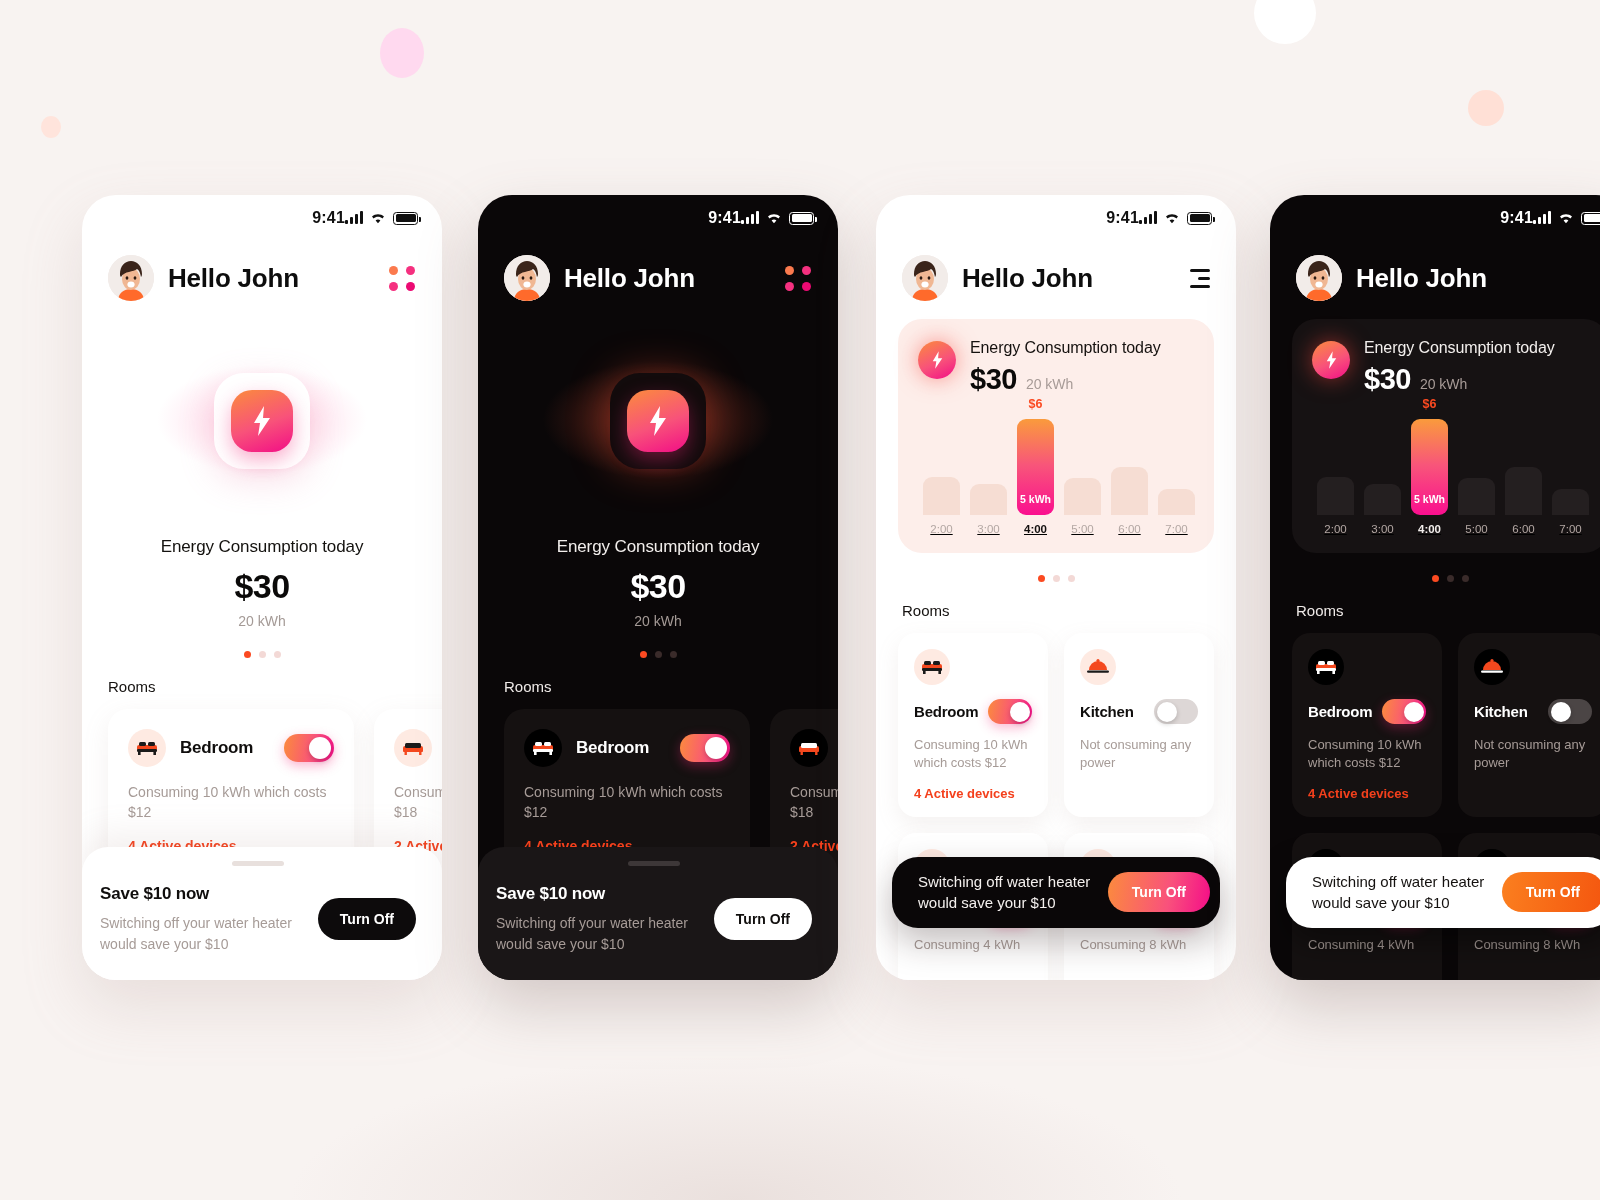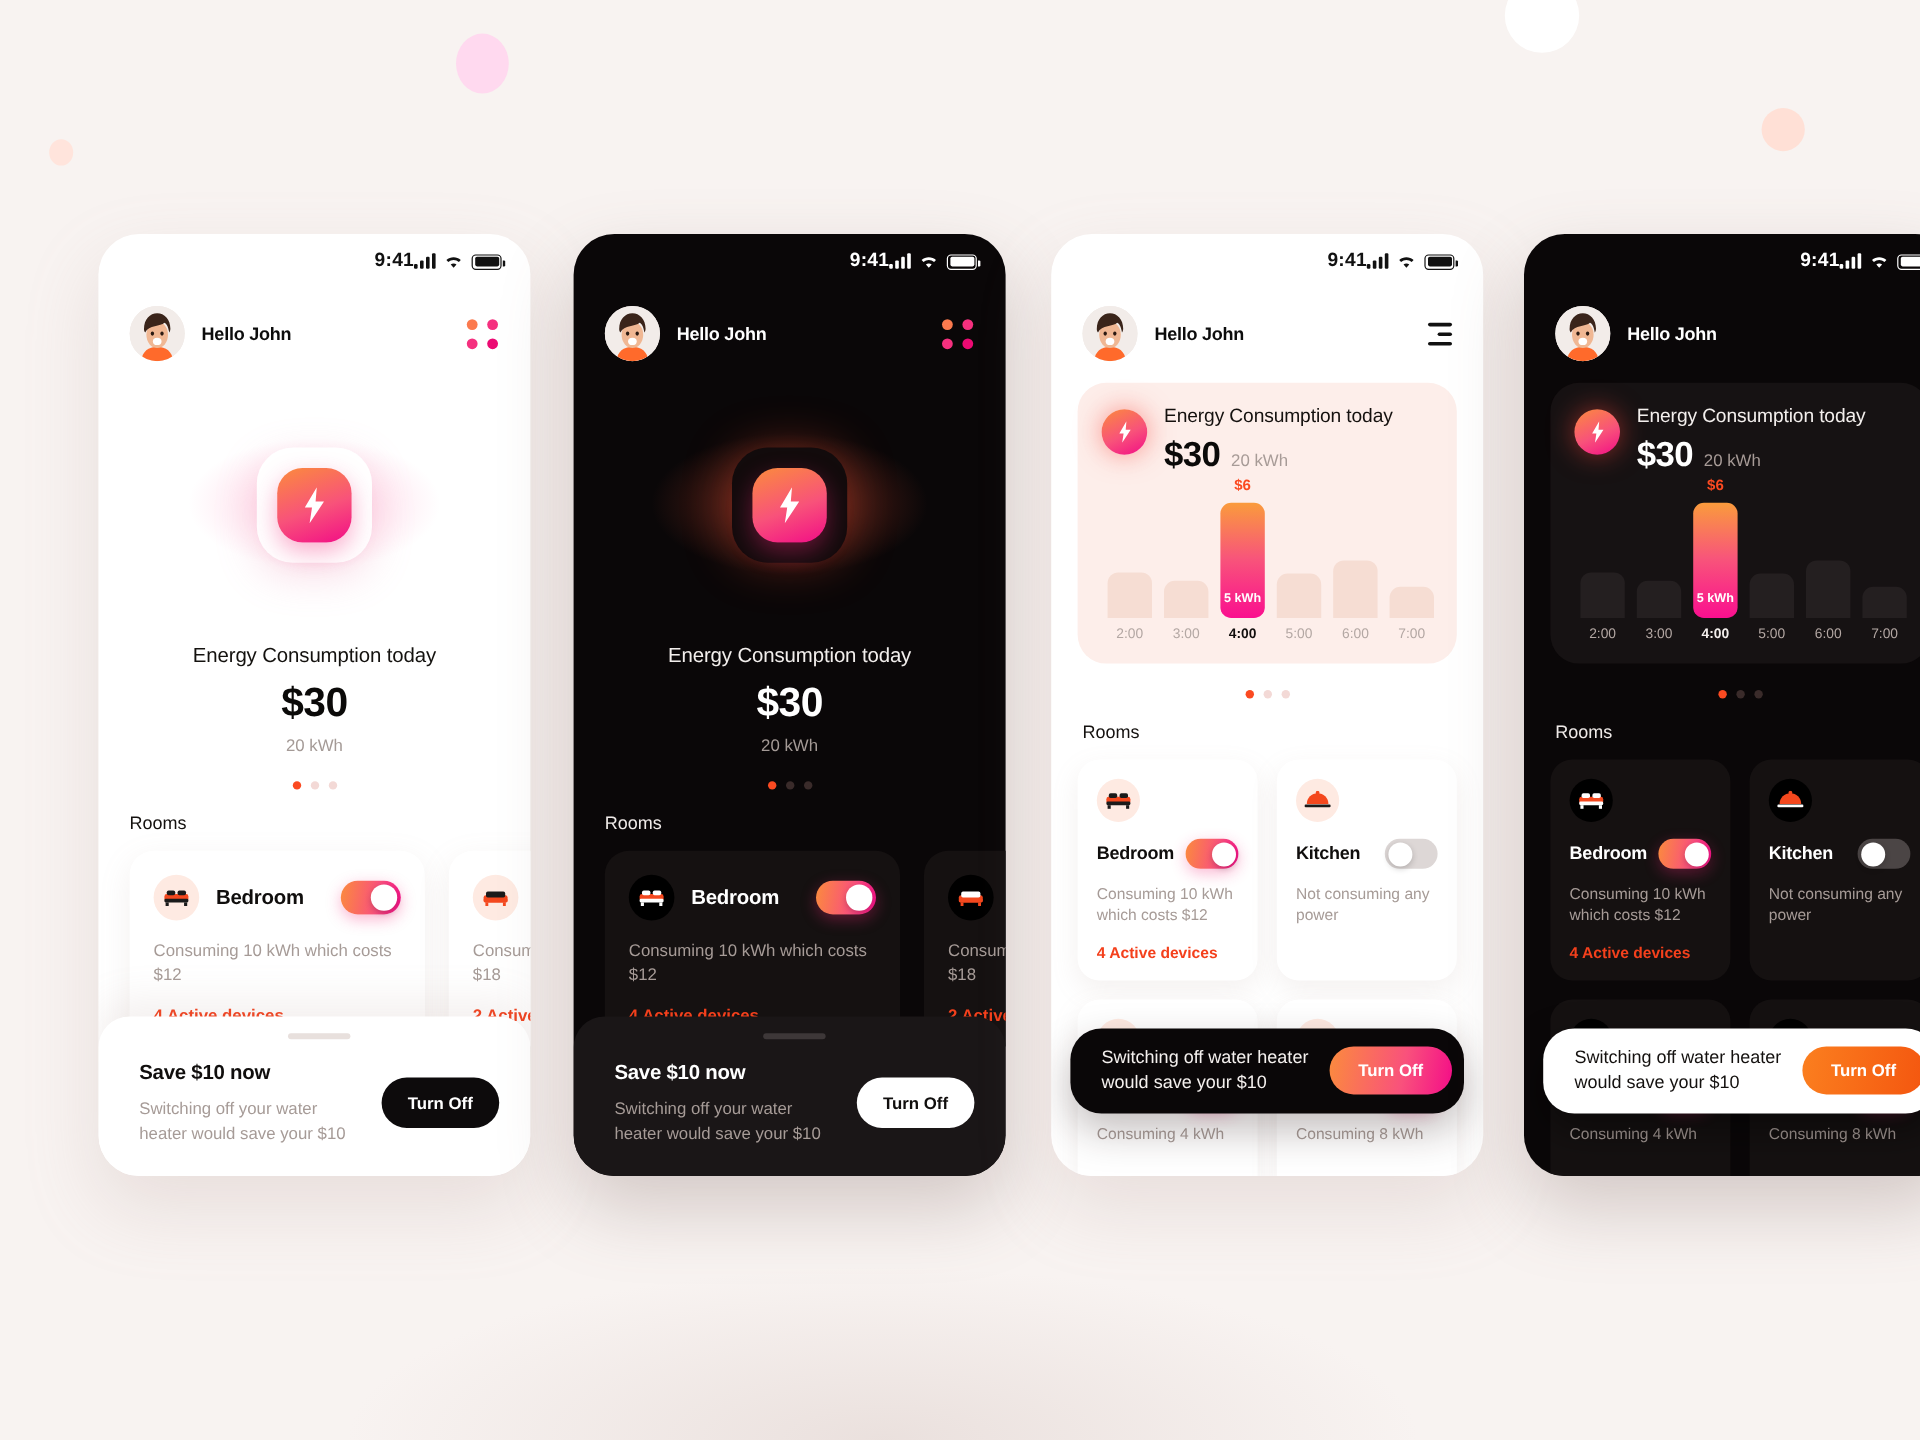--- a/index.html
+++ b/index.html
@@ -71,21 +71,21 @@
 
   
   .appheader {
     display: flex; align-items: center; padding: 14px 26px 0 26px; gap: 14px;
   }
   .avatar {
     width: 46px; height: 46px; border-radius: 50%; overflow: hidden;
     background: #f0e9e6; flex: 0 0 auto; position: relative;
   }
   .avatar svg { display: block; width: 46px; height: 46px; }
-  .greeting { font-size: 15px; font-weight: bold; letter-spacing: -.2px; }
+  .greeting { font-size: 26px; font-weight: bold; letter-spacing: -.2px; }
   .light .greeting { color: #0d0d0d; }
   .dark  .greeting { color: #ffffff; }
   .header-action { margin-left: auto; }
 
   .griddots { display: grid; grid-template-columns: 10px 10px; gap: 7px; cursor: pointer; }
   .griddots span { width: 9px; height: 9px; border-radius: 50%; display: block; }
   .griddots span:nth-child(1){ background:#fb7a4e; }
   .griddots span:nth-child(2){ background:#f5307f; }
   .griddots span:nth-child(3){ background:#f5307f; }
   .griddots span:nth-child(4){ background:#ec0a73; }
@@ -176,21 +176,21 @@
     border-radius: 9px;
   }
   .bar-toplabel {
     position: absolute; left: 50%; transform: translateX(-50%); top: -22px;
     font-size: 12.5px; font-weight: bold; color: #fb4a21; white-space: nowrap;
   }
   .bar-inlabel {
     position: absolute; left: 50%; transform: translateX(-50%); bottom: 10px;
     font-size: 10.5px; font-weight: bold; color: #fff; white-space: nowrap;
   }
-  .chart-axis { display: flex; margin-top: 8px; }
+  .chart-axis { display: flex; margin-top: 8px; text-decoration: underline; }
   .chart-axis span { flex: 1 1 0; text-align: center; font-size: 11.5px; color:#b3a7a3; }
   .chart-axis span.on { font-weight: bold; }
   .light .chart-axis span.on { color:#120f0e; }
   .dark  .chart-axis span.on { color:#f3efed; }
 
   
   .rooms-label { font-size: 15px; padding: 0 26px; margin-top: 20px; }
   .light .rooms-label { color:#14110f; }
   .dark  .rooms-label { color:#efeae8; }
 
@@ -238,21 +238,21 @@
   .dark .rcg-toggle.off { background: #4b4545; }
   .rcg-toggle .knob { position:absolute; top:2.5px; width:20px; height:20px; border-radius:50%; background:#fff; box-shadow:0 2px 5px rgba(0,0,0,.2); }
   .rcg-toggle.on .knob { right: 2.5px; }
   .rcg-toggle.off .knob { left: 2.5px; }
   .rcg-desc { font-size: 13px; line-height: 1.42; color:#a69b97; margin-top: 12px; }
   .rcg-devices { font-size: 13px; font-weight: bold; color:#f4401c; margin-top: 13px; }
 
   
   .sheet {
     position: absolute; left: 0; right: 0; bottom: 0; border-radius: 26px 26px 0 0;
-    padding: 14px 26px 26px 34px;
+    padding: 14px 26px 26px 18px;
   }
   .light .sheet { background:#fff; box-shadow: 0 -12px 34px rgba(168,142,136,.14); }
   .dark  .sheet { background:#1a1617; }
   .grabber { width: 52px; height: 5px; border-radius: 3px; margin: 0 auto 18px auto; }
   .light .grabber { background:#e8e0dd; }
   .dark  .grabber { background:#3d3738; }
   .sheet-row { display: flex; align-items: center; gap: 16px; }
   .sheet-texts { flex: 1 1 auto; }
   .sheet-title { font-size: 17px; font-weight: bold; letter-spacing: -.2px; }
   .light .sheet-title { color:#100e0d; }

